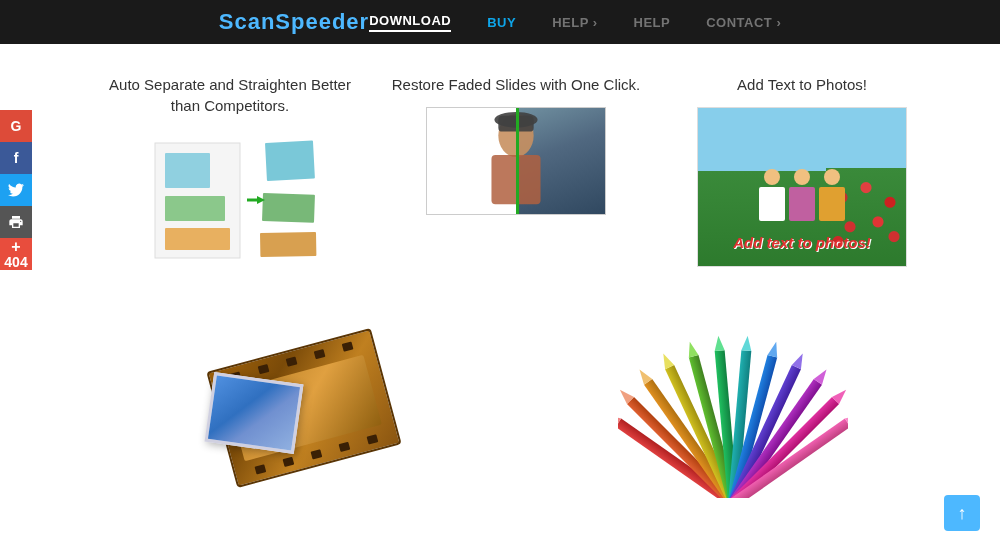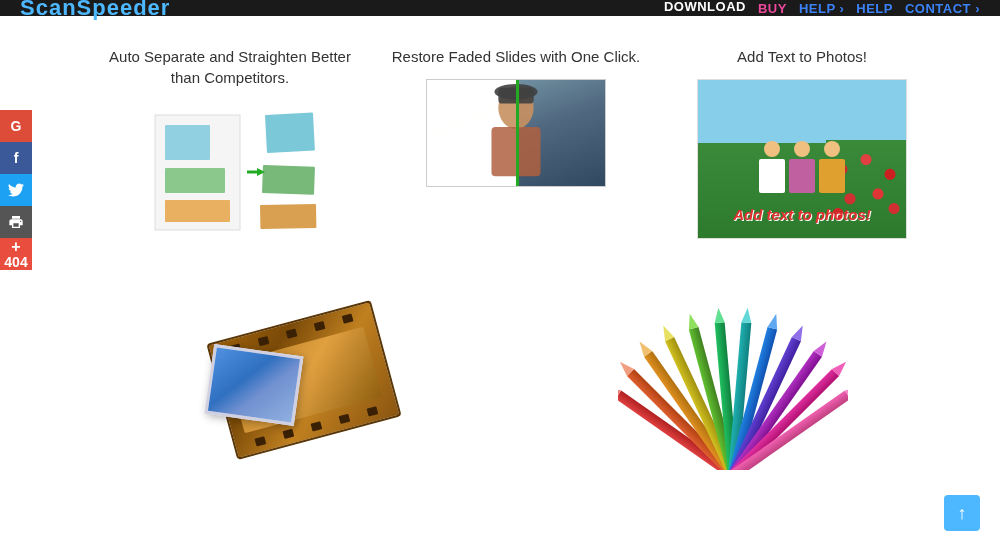--- a/index.html
+++ b/index.html
@@ -3,45 +3,45 @@
   <meta charset="utf-8">
   <style>
     * { margin: 0; padding: 0; box-sizing: border-box; }
     body { font-family: Arial, sans-serif; background: #fff; width: 1000px; overflow-x: hidden; }
 
     
     nav {
       background: #1a1a1a;
       display: flex;
       align-items: center;
-      justify-content: space-between;
+      justify-content: center;
       padding: 0 20px;
-      height: 16px;
+      height: 44px;
     }
     .nav-logo {
       font-size: 22px;
       font-weight: bold;
       color: #4db8ff;
       letter-spacing: 1px;
     }
     .nav-links {
       display: flex;
       align-items: center;
-      gap: 12px;
+      gap: 36px;
     }
     .nav-links a {
       color: #ccc;
       text-decoration: none;
       font-size: 13px;
       font-weight: 600;
       letter-spacing: 0.5px;
     }
     .nav-links a.active { color: #fff; border-bottom: 2px solid #fff; padding-bottom: 2px; }
-    .nav-links a.teal { color: #ec4899; }
-    .nav-links a.teal-light { color: #3b82f6; }
+    .nav-links a.teal { color: #0ea5e9; }
+    .nav-links a.teal-light { color: #737373; }
 
     
     .social-sidebar {
       position: fixed;
       left: 0;
       top: 110px;
       display: flex;
       flex-direction: column;
       z-index: 100;
     }

